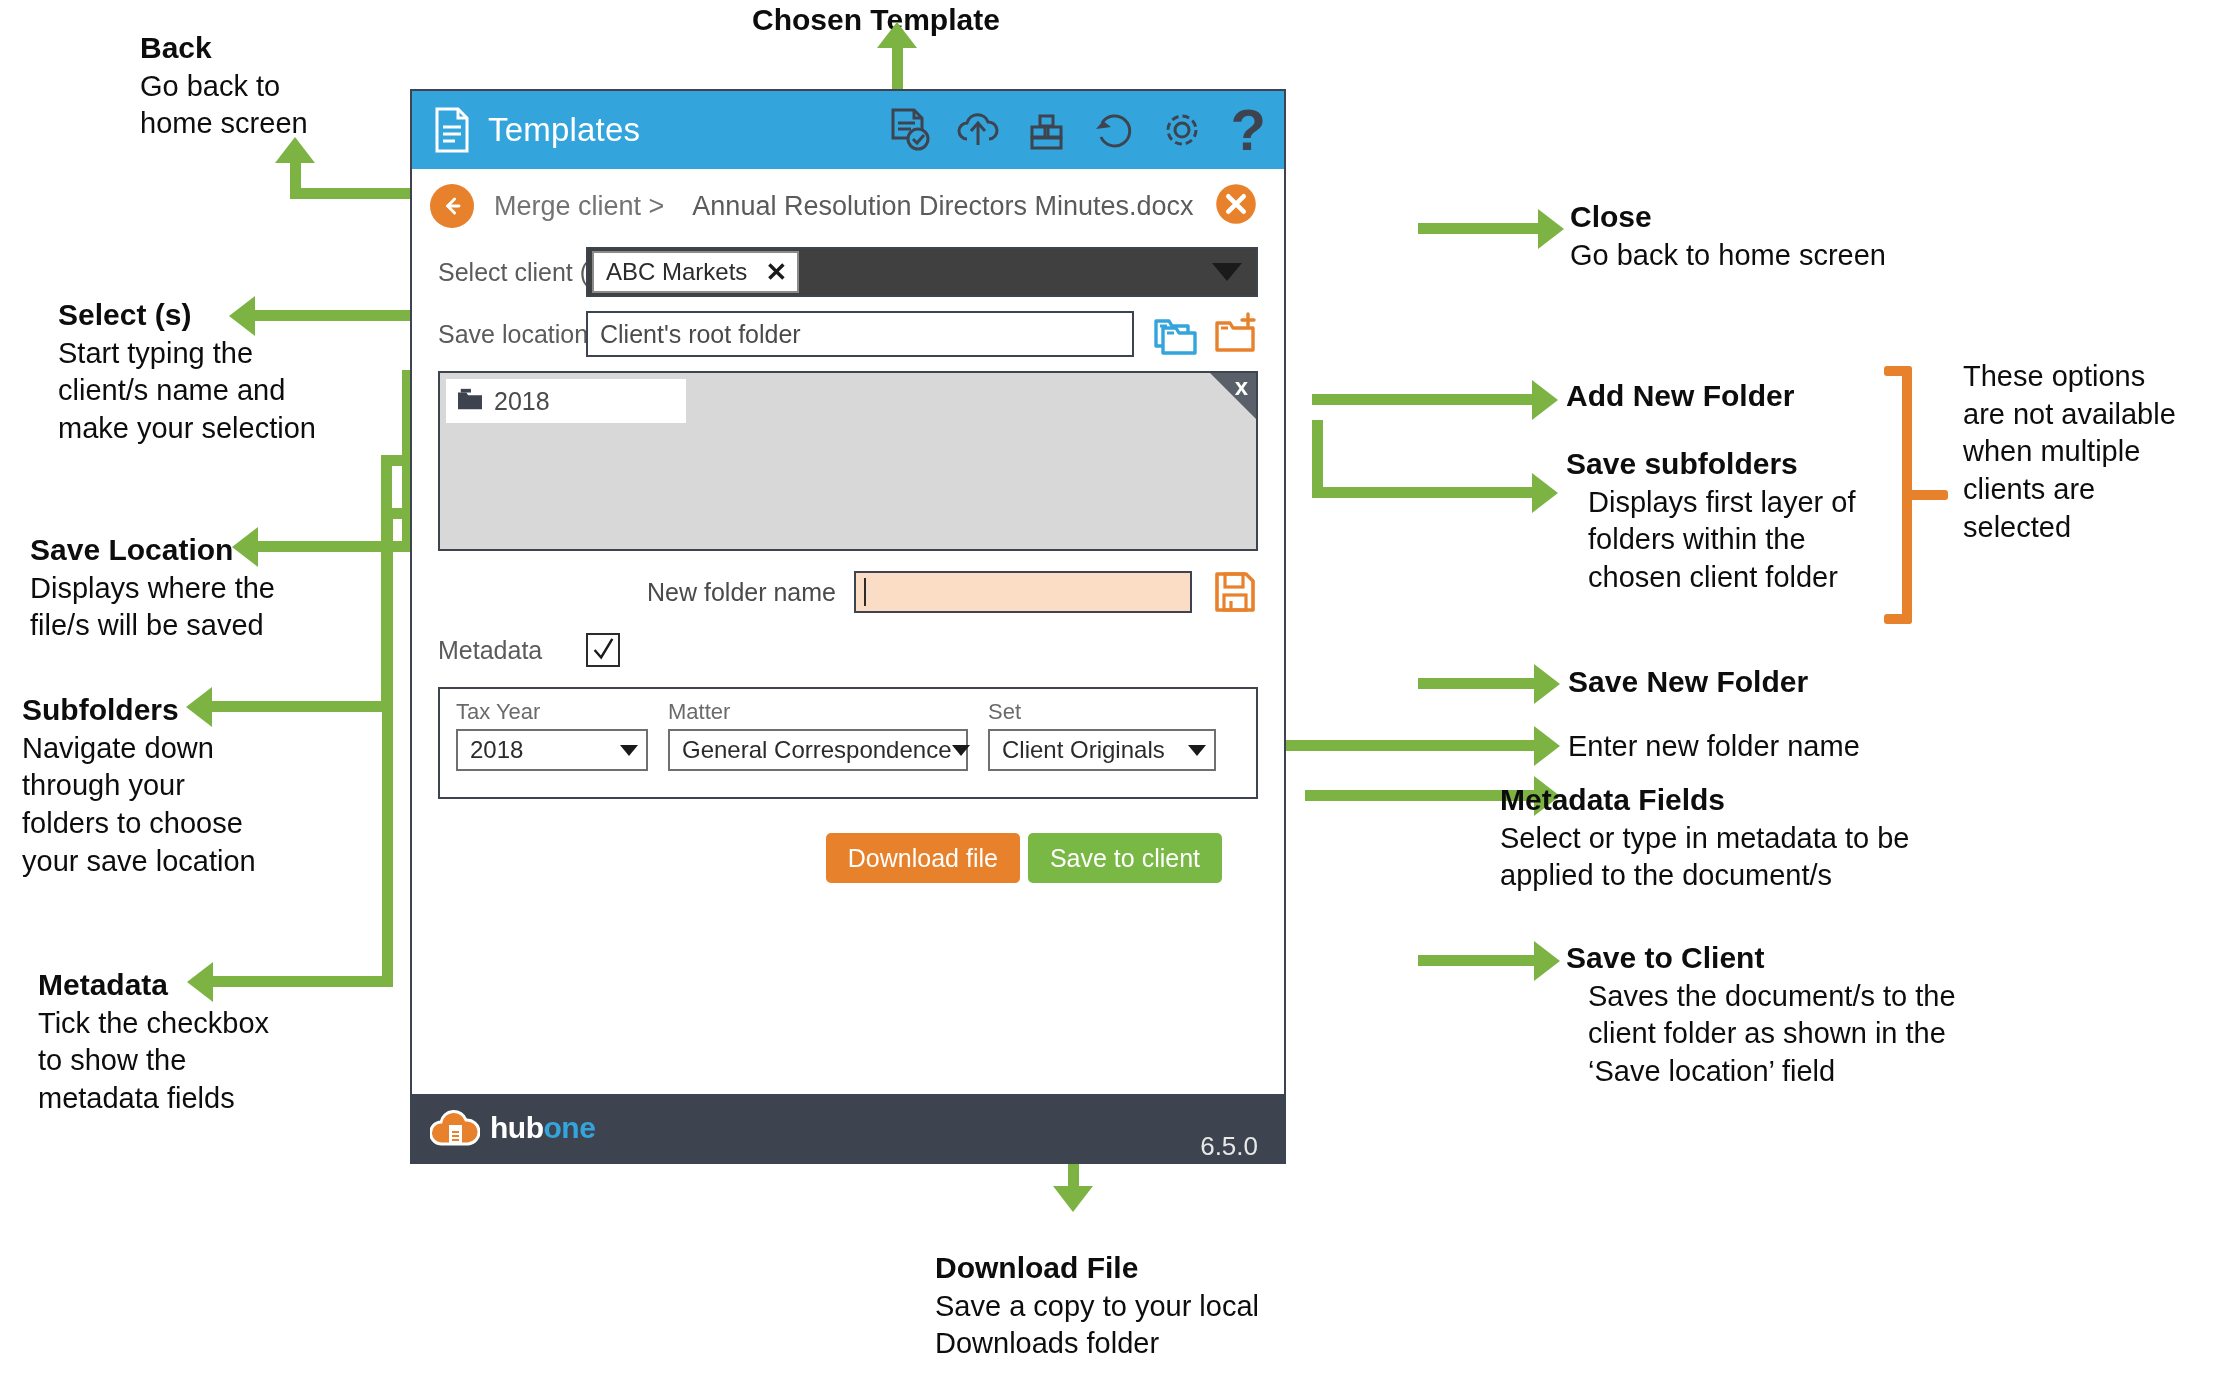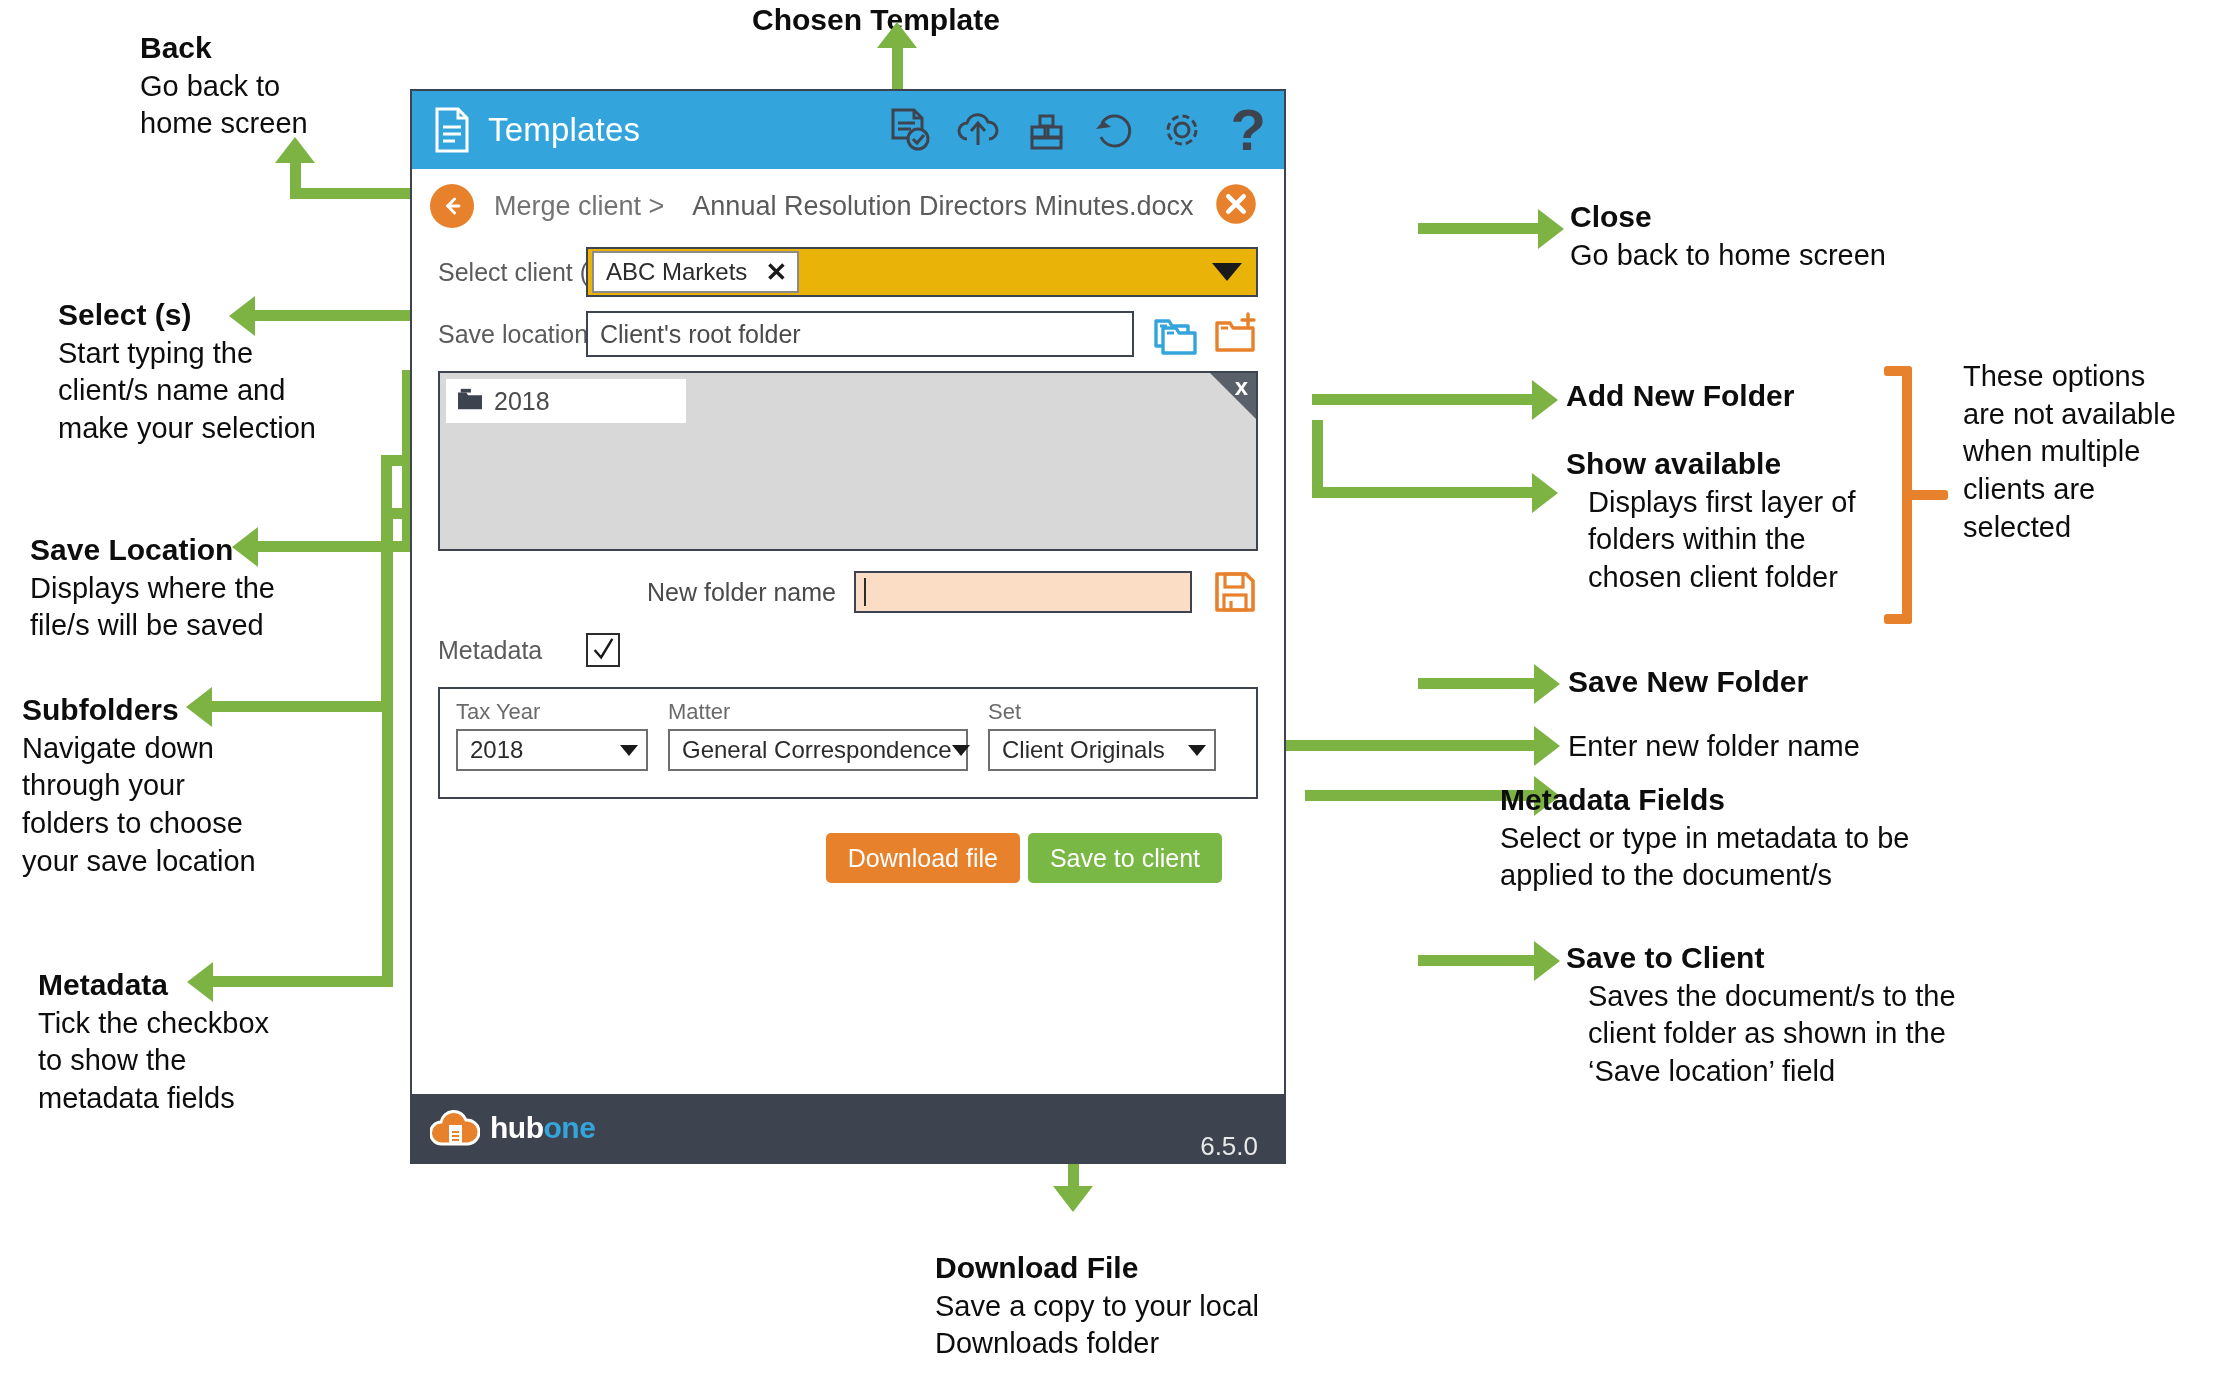--- a/index.html
+++ b/index.html
@@ -101,21 +101,21 @@
   .frow { display: flex; align-items: center; }
   .flabel {
     font-size: 25px; color: #5b5b5b;
     width: 148px; flex: none; white-space: nowrap;
   }
 
   
   .sel-wrap {
     position: relative; flex: 1;
     height: 50px; border: 2px solid #3d4450;
-    background: #eab308; display: flex; align-items: center;
+    background: #404040; display: flex; align-items: center;
   }
   .chip {
     margin-left: 4px; height: 42px;
     border: 2px solid #8b8b8b; background: #fff;
     display: flex; align-items: center;
     padding: 0 10px 0 12px; min-width: 206px;
     justify-content: space-between;
   }
   .chip .nm { font-size: 24px; color: #2b2b2b; white-space: nowrap; }
   .chip .xx { font-size: 26px; font-weight: bold; color: #1a1a1a; margin-left: 18px; }
@@ -287,21 +287,21 @@
 <div class="gbar" style="left:1312px; top:420px; width:11px; height:78px;"></div>
 <div class="gbar" style="left:1312px; top:394px; width:222px; height:11px;"></div>
 <div class="garrow right" style="left:1532px; top:380px;"></div>
 <div class="anno" style="left:1566px; top:376px;">
   <div class="ttl">Add New Folder</div>
 </div>
 
 <div class="gbar" style="left:1312px; top:487px; width:222px; height:11px;"></div>
 <div class="garrow right" style="left:1532px; top:473px;"></div>
 <div class="anno indent" style="left:1566px; top:444px; width:400px;">
-  <div class="ttl">Show available</div>
+  <div class="ttl">Save subfolders</div>
   <div class="body" style="white-space:pre-line;">Displays first layer of
 folders within the
 chosen client folder</div>
 </div>
 
 <div class="obr" style="left:1876px; top:366px; width:46px; height:258px;">
   <div class="v" style="left:26px; top:0; width:10px; height:258px;"></div>
   <div class="h" style="left:8px; top:0; width:28px; height:10px;"></div>
   <div class="h" style="left:8px; bottom:0; width:28px; height:10px;"></div>
   <div class="h" style="left:26px; top:124px; width:46px; height:10px;"></div>

